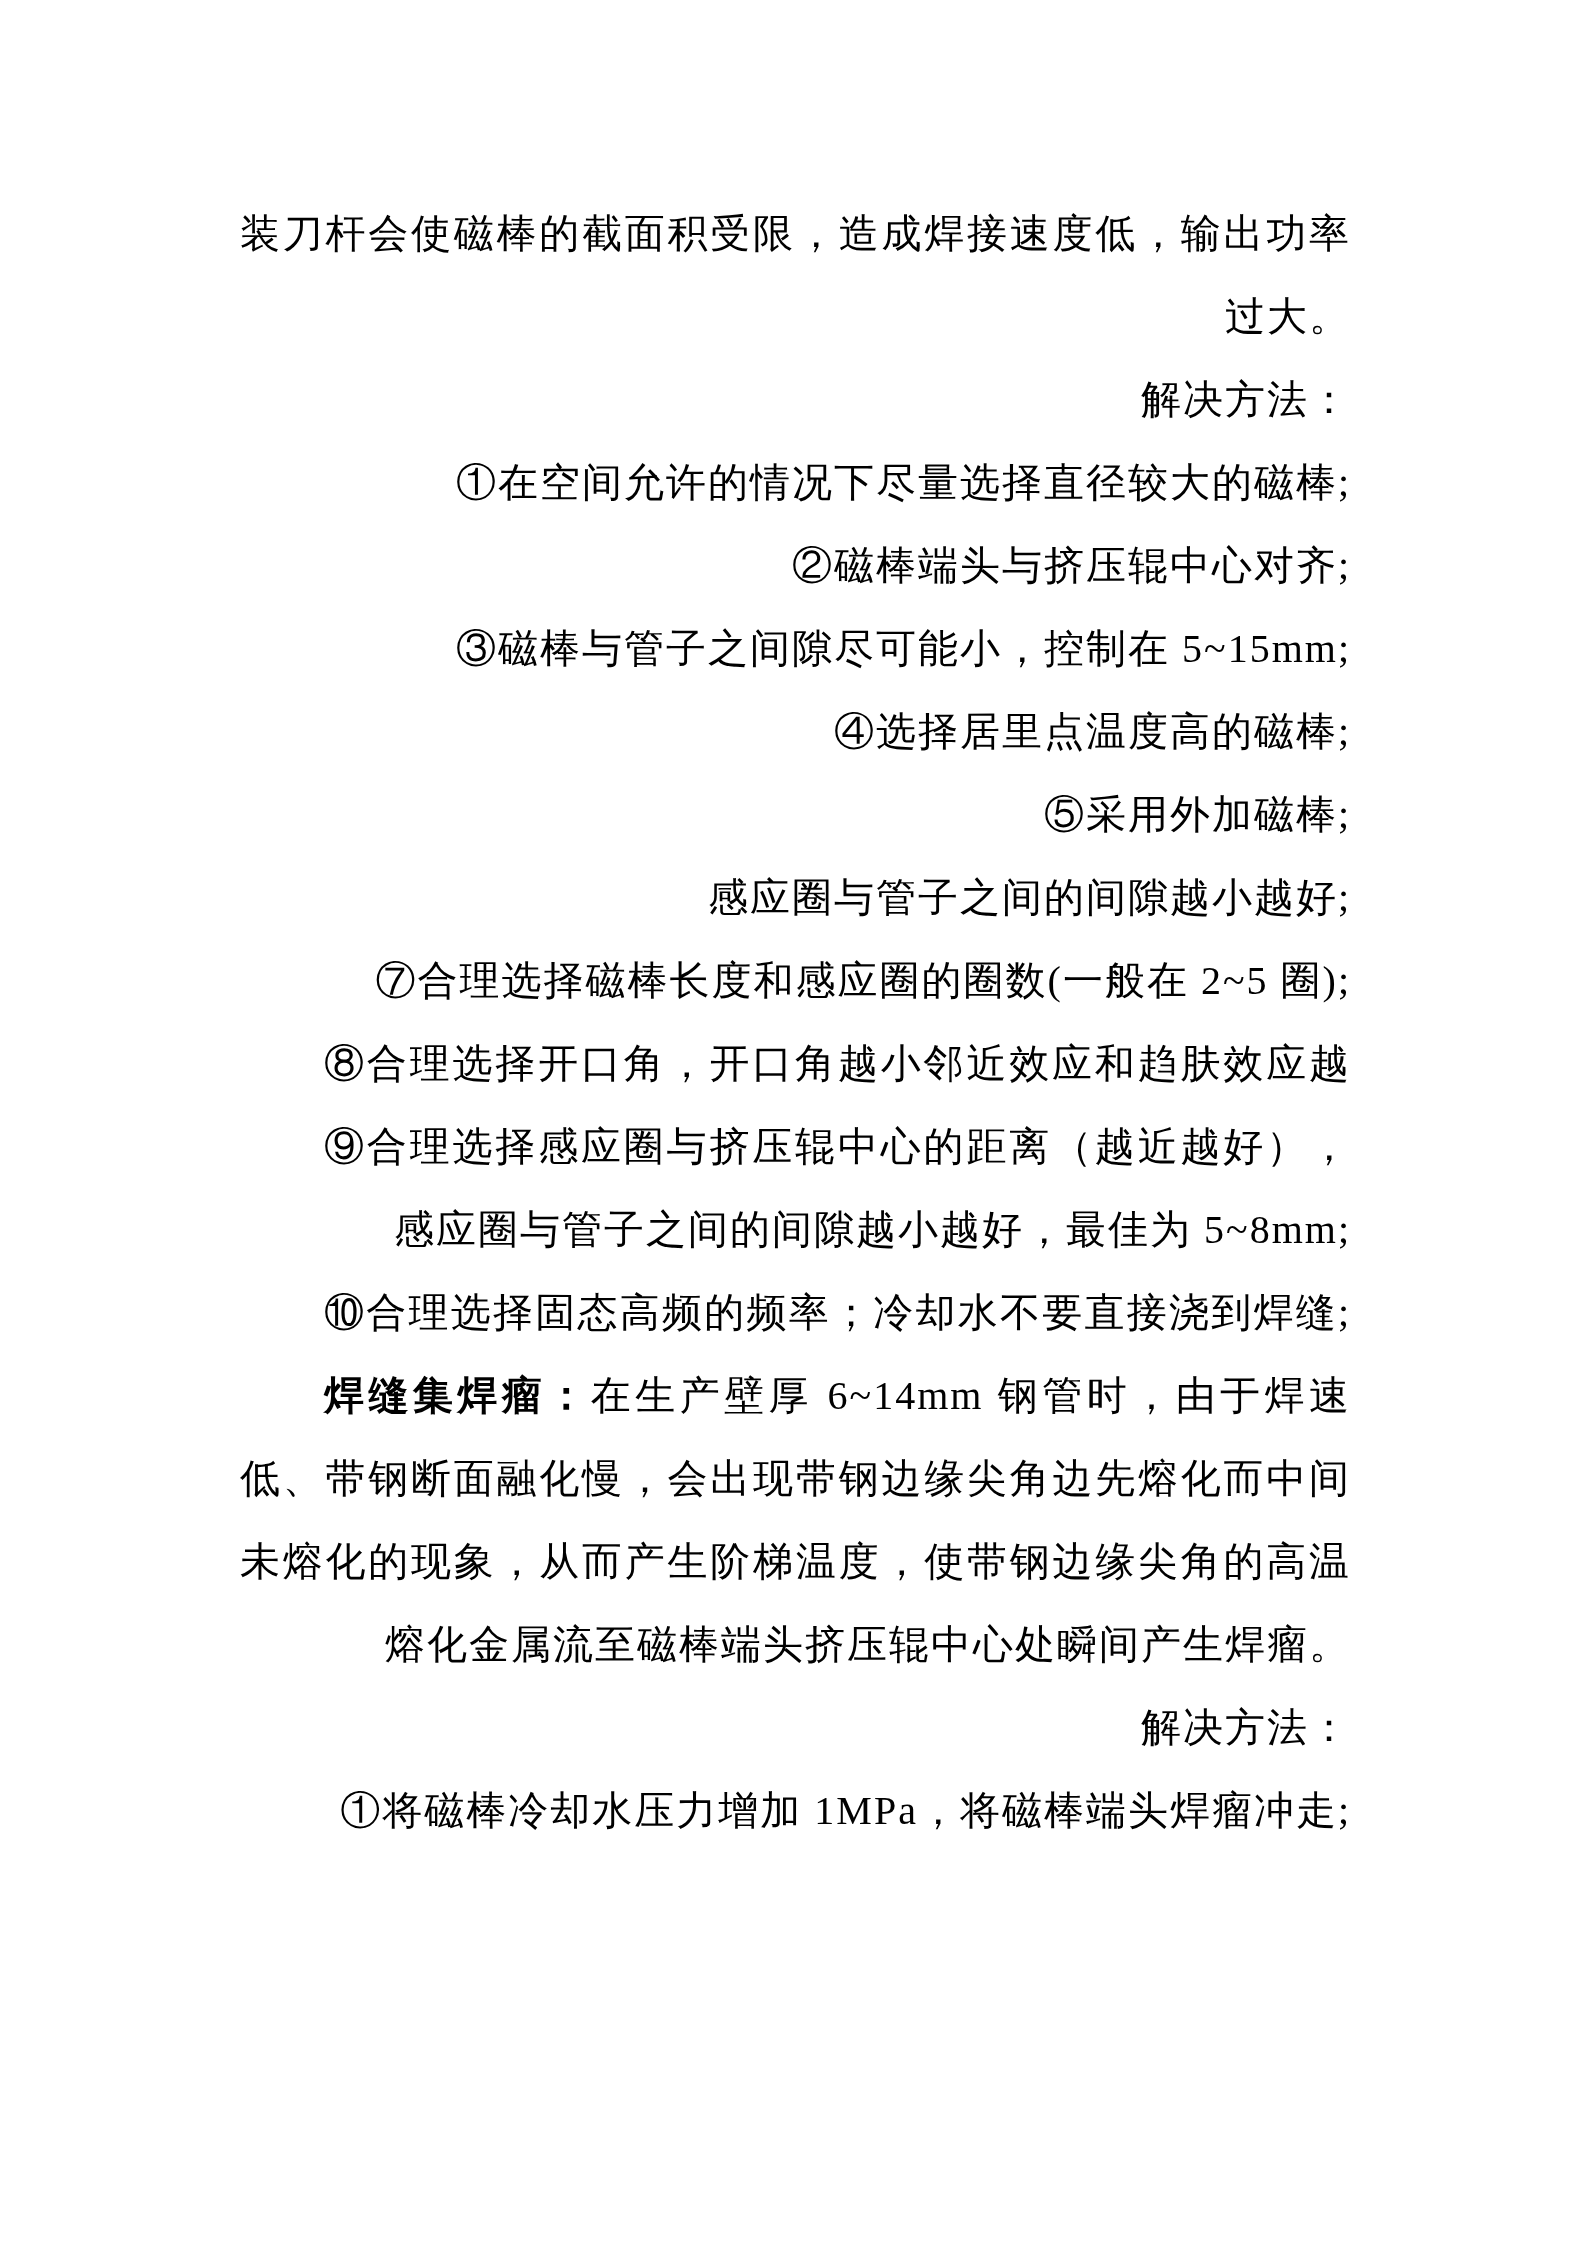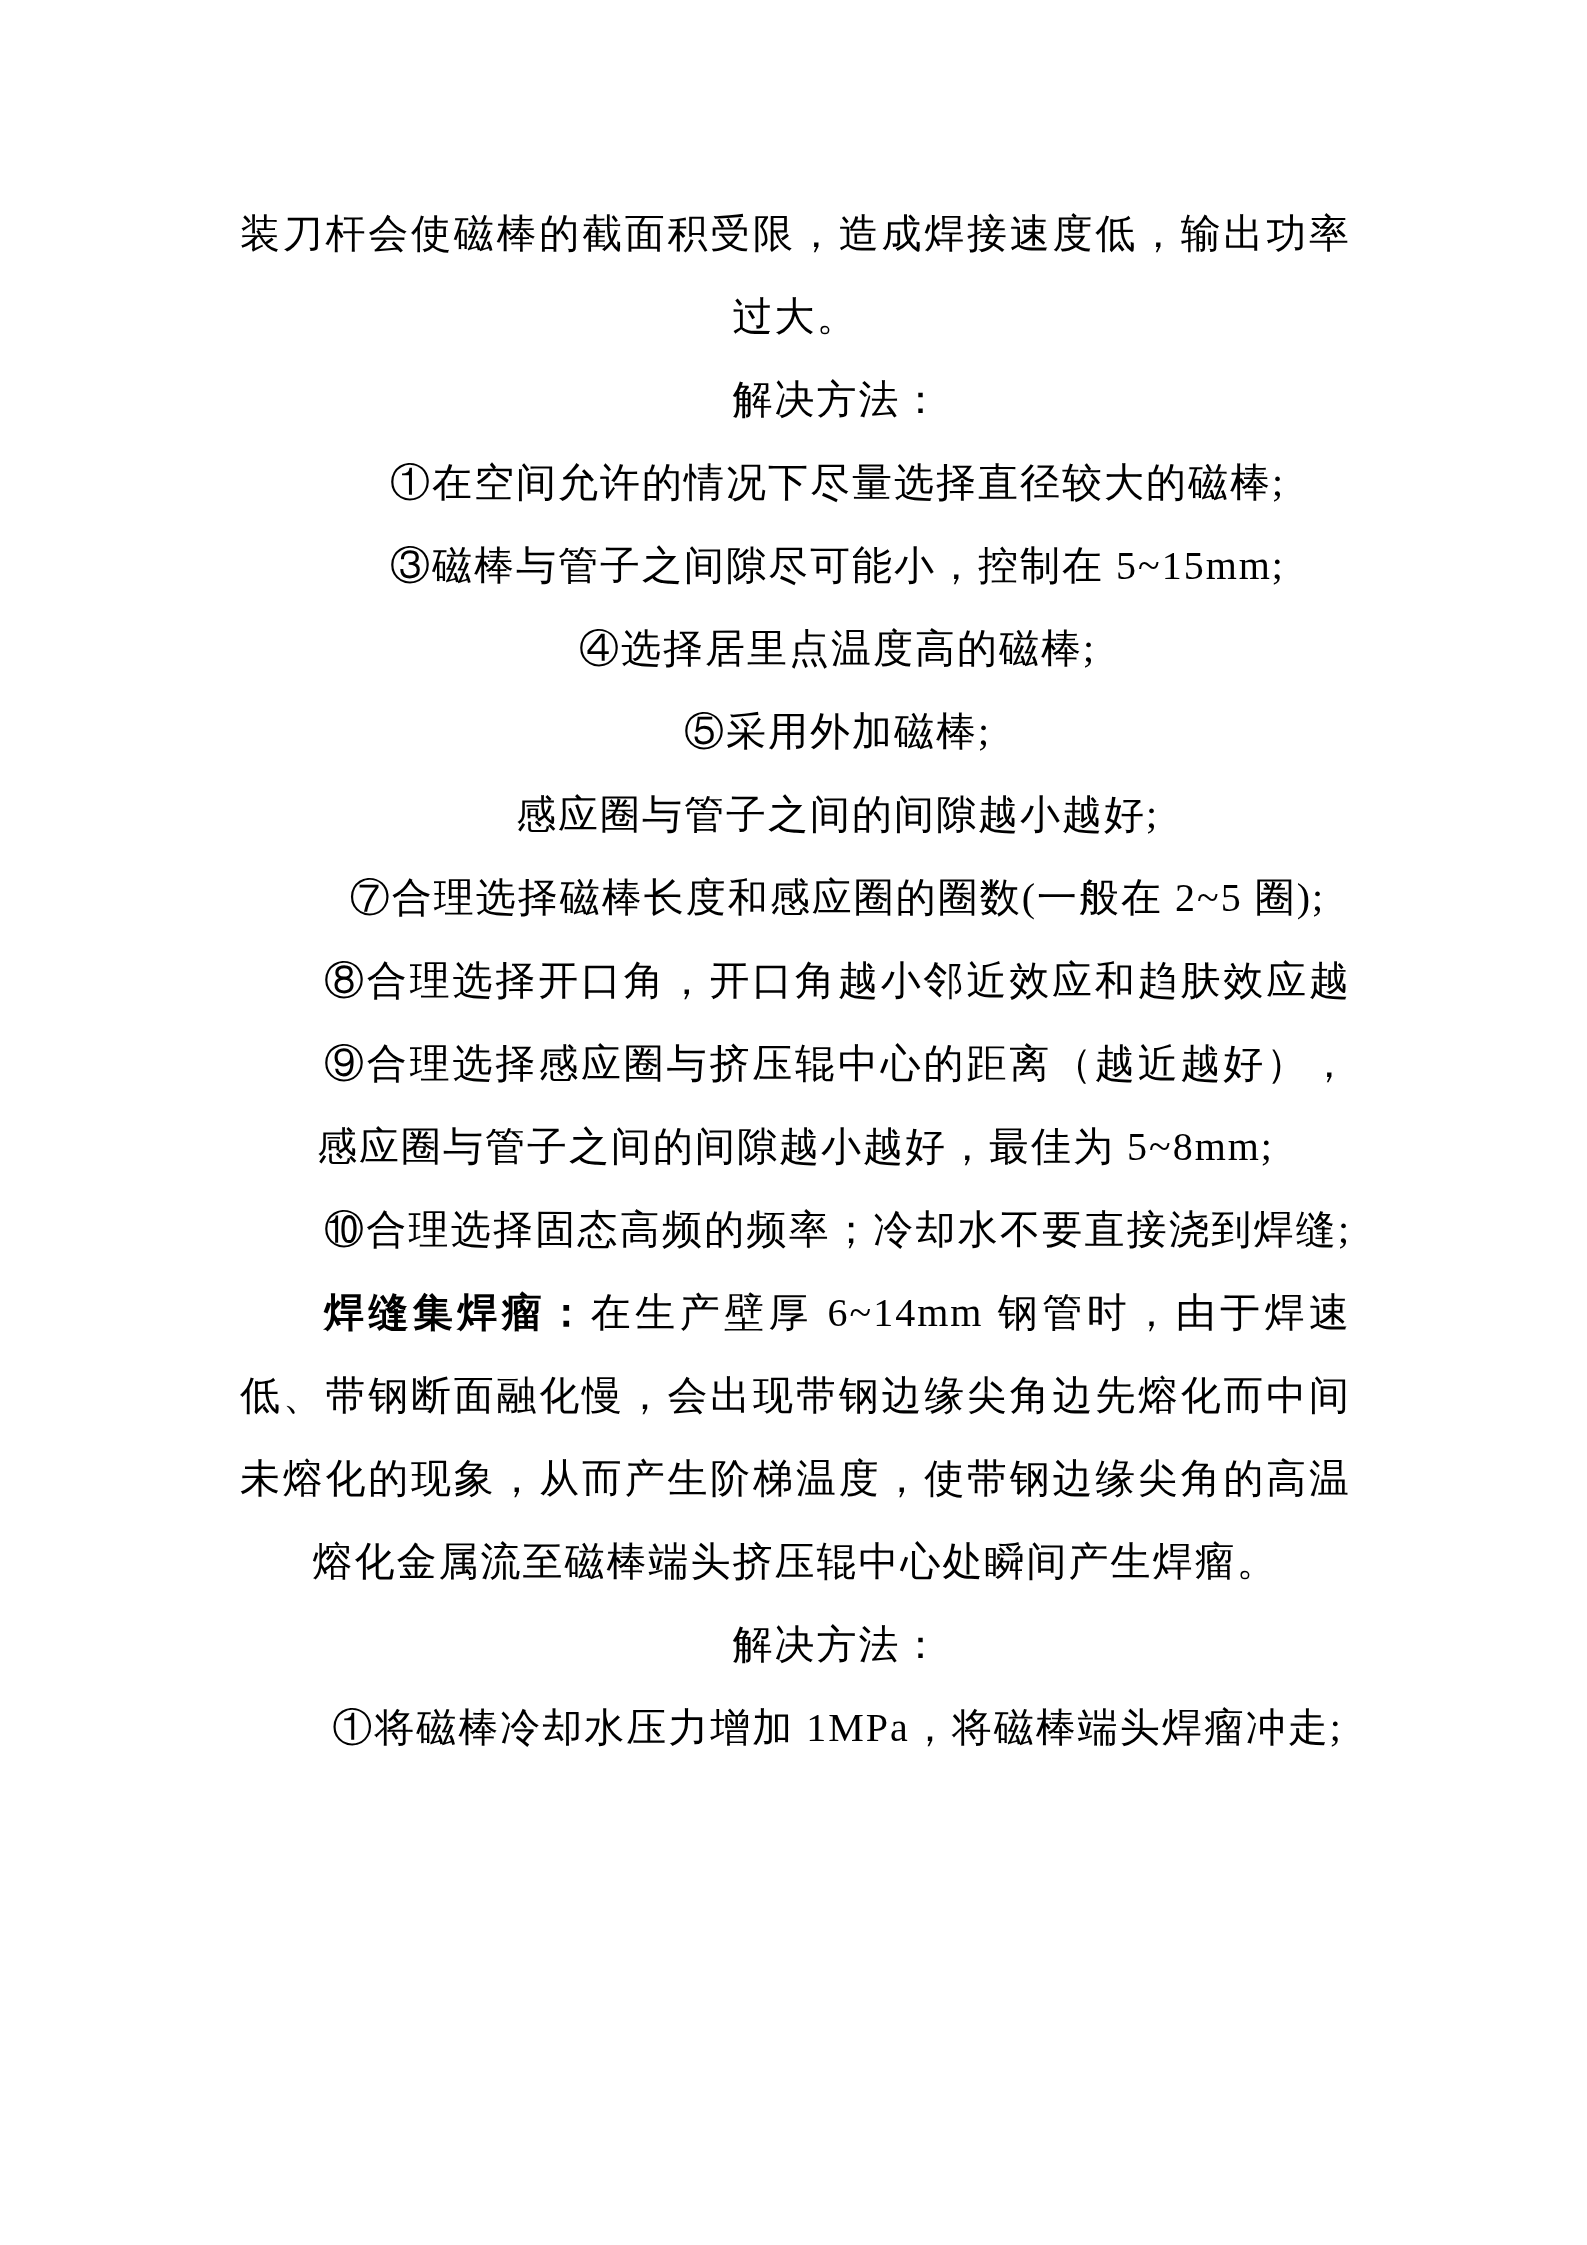--- a/index.html
+++ b/index.html
@@ -20,21 +20,21 @@
     overflow: hidden;
   }
   .text-block {
     width: 100%;
   }
   .line {
     line-height: 83px;
     min-height: 83px;
     letter-spacing: 2px;
     white-space: normal;
-    text-align: center;
+    text-align: right;
   }
   .line.indent {
     padding-left: 84px;
   }
   .line.fill {
     text-align: justify;
     text-align-last: justify;
   }
   .lead-bold {
     font-weight: bold;
@@ -42,20 +42,21 @@
 </style>
 </head>
 <body>
 
 <main class="page" style="background: rgb(255, 255, 255); color: rgb(0, 0, 0);">
   <section class="text-block" id="lines-container">
       <div class="line fill"><span>装刀杆会使磁棒的截面积受限，造成焊接速度低，输出功率</span></div>
       <div class="line"><span>过大。</span></div>
       <div class="line indent"><span>解决方法：</span></div>
       <div class="line indent"><span>①在空间允许的情况下尽量选择直径较大的磁棒;</span></div>
+      <div class="line indent"><span>②磁棒端头与挤压辊中心对齐;</span></div>
       <div class="line indent"><span>③磁棒与管子之间隙尽可能小，控制在 5~15mm;</span></div>
       <div class="line indent"><span>④选择居里点温度高的磁棒;</span></div>
       <div class="line indent"><span>⑤采用外加磁棒;</span></div>
       <div class="line indent"><span>感应圈与管子之间的间隙越小越好;</span></div>
       <div class="line indent"><span>⑦合理选择磁棒长度和感应圈的圈数(一般在 2~5 圈);</span></div>
       <div class="line indent fill"><span>⑧合理选择开口角，开口角越小邻近效应和趋肤效应越</span></div>
       <div class="line indent fill"><span>⑨合理选择感应圈与挤压辊中心的距离（越近越好），</span></div>
       <div class="line"><span>感应圈与管子之间的间隙越小越好，最佳为 5~8mm;</span></div>
       <div class="line indent fill"><span>⑩合理选择固态高频的频率；冷却水不要直接浇到焊缝;</span></div>
       <div class="line indent fill"><span class="lead-bold">焊缝集焊瘤：</span><span>在生产壁厚 6~14mm 钢管时，由于焊速</span></div>

